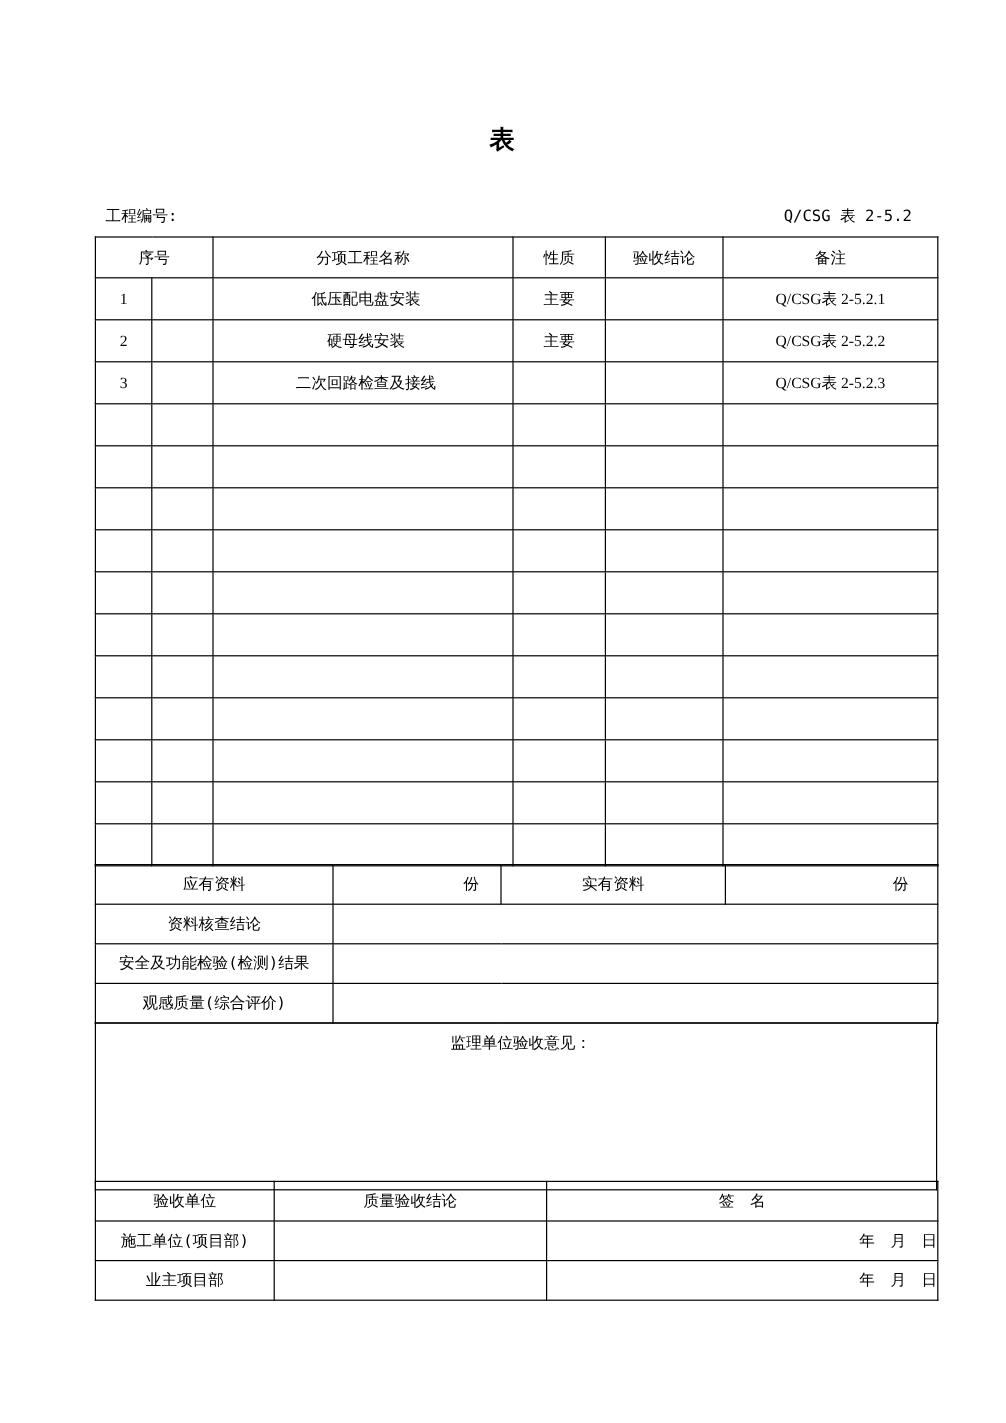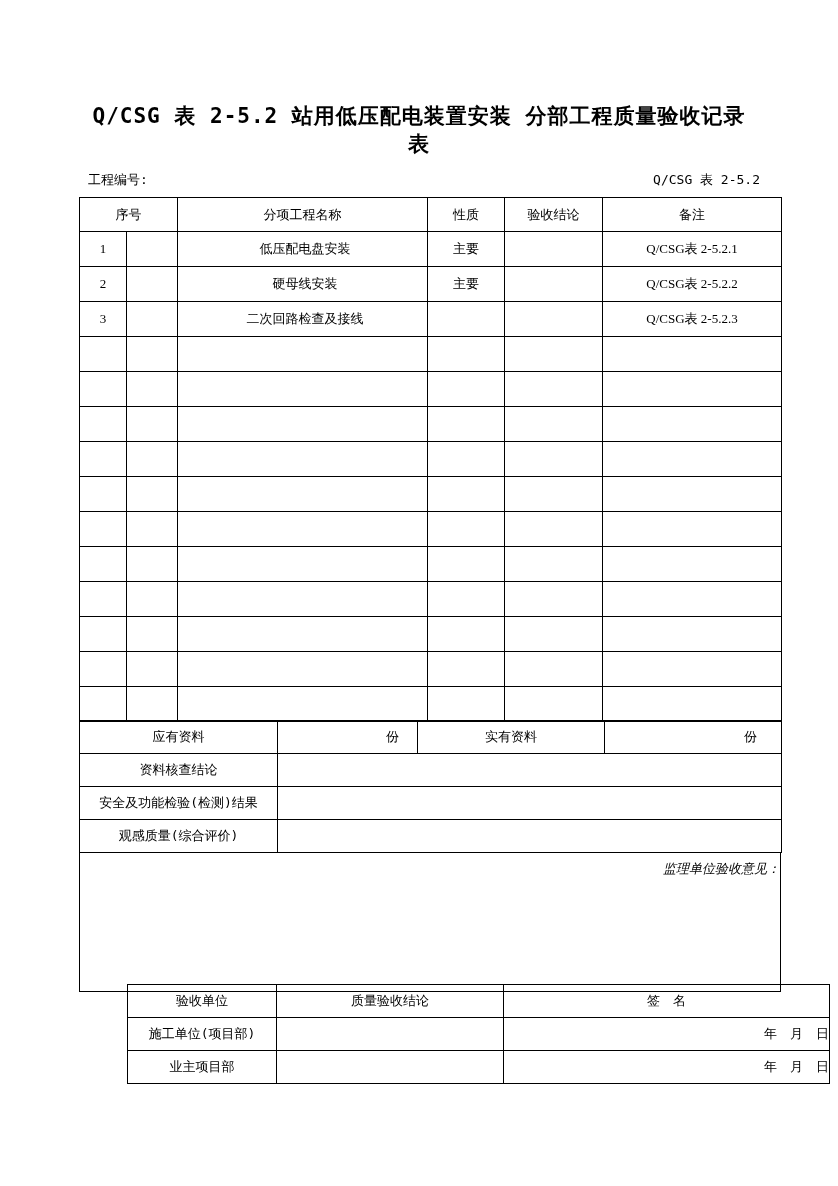--- a/index.html
+++ b/index.html
@@ -49,36 +49,34 @@
   #main-table td.c-name{text-align:center;padding-left:5px;}
   
   #docs-table{top:720px;}
   #docs-table tr{height:33px;}
   #docs-table td.unit{text-align:right;padding-right:18px;}
   #docs-table td.unit2{text-align:right;padding-right:24px;}
   
   #opinion-table{top:852px;}
   #opinion-table td{
     height:131px;
-    text-align:right;vertical-align:top;
+    text-align:center;vertical-align:top;
     padding:7px 0 0 8px;
-    font-style:italic;
-  }
-  
-  #signoff-table{top:984px;margin-left:48px;}
+  }
+  
+  #signoff-table{top:984px;}
   #signoff-table tr{height:33px;}
   #signoff-table td.c-date{text-align:right;}
 </style>
 </head>
 <body>
 
 <div class="page">
 
   <div class="title">
-    <div>Q/CSG 表 2-5.2 站用低压配电装置安装 分部工程质量验收记录</div>
     <div>表</div>
   </div>
 
   <span class="meta-left">工程编号:</span>
   <span class="meta-right">Q/CSG 表 2-5.2</span>
 
   <table class="tbl" id="main-table">
     <colgroup>
       <col style="width:47px">
         <col style="width:51px">

